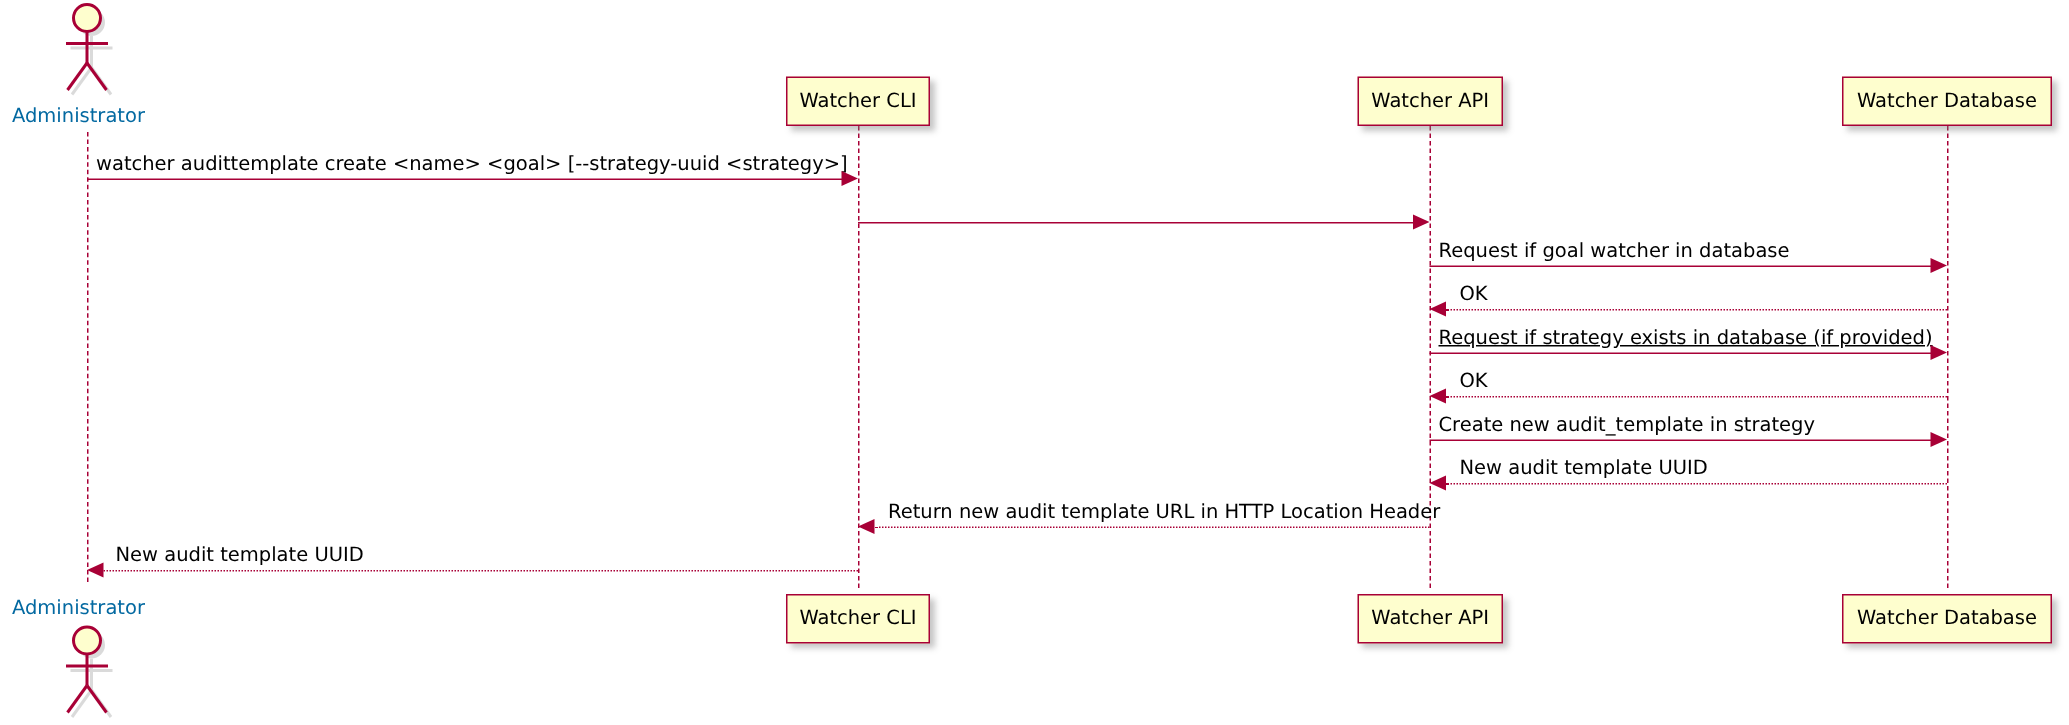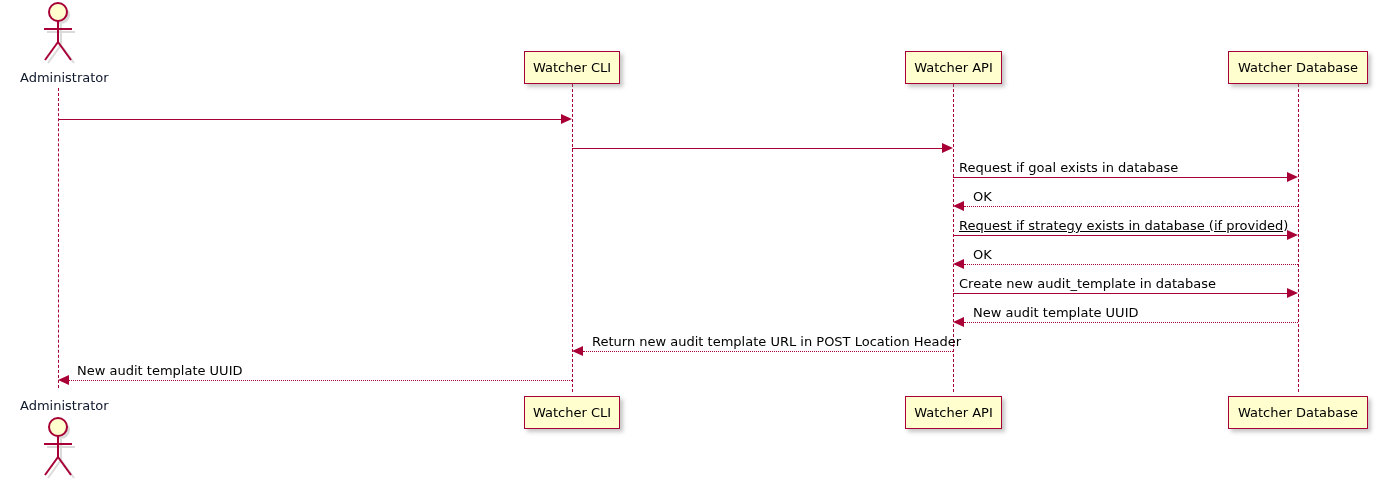--- a/index.html
+++ b/index.html
@@ -40,24 +40,23 @@
     line-height: 1;
     white-space: nowrap;
   }
   .actor-wrap {
     position: absolute;
     z-index: 5;
   }
   .actor-label {
     position: absolute;
     font-size: 13px;
-    color: #0f172a;
+    color: #0369a1;
     white-space: nowrap;
     z-index: 6;
-    margin-left: 12px;
   }
   .msg-line {
     position: absolute;
     height: 0;
     border-top: 1px solid #A80036;
     z-index: 3;
   }
   .msg-line.dashed {
     border-top: 1px dotted #A80036;
   }
@@ -121,51 +120,52 @@
   </div>
 
   <div class="pbox" style="left:905px; top:51px; width:97px; height:33px;">
     <span>Watcher API</span>
   </div>
 
   <div class="pbox" style="left:1228px; top:51px; width:140px; height:33px;">
     <span>Watcher Database</span>
   </div>
 
+  <div class="msg-label" style="left:64px; top:103px;">watcher audittemplate create &lt;name&gt; &lt;goal&gt; [--strategy-uuid &lt;strategy&gt;]</div>
   <div class="msg-line" style="left:58px; top:119px; width:506px;"></div>
   <div class="arrow-head right" style="left:561px; top:114px;"></div>
 
   <div class="msg-line" style="left:572px; top:148px; width:373px;"></div>
   <div class="arrow-head right" style="left:942px; top:143px;"></div>
 
-  <div class="msg-label" style="left:959px; top:161px;">Request if goal exists in database</div>
+  <div class="msg-label" style="left:959px; top:161px;">Request if goal watcher in database</div>
   <div class="msg-line" style="left:953px; top:177px; width:337px;"></div>
   <div class="arrow-head right" style="left:1287px; top:172px;"></div>
 
   <div class="msg-label" style="left:973px; top:190px;">OK</div>
   <div class="msg-line dashed" style="left:964px; top:206px; width:334px;"></div>
   <div class="arrow-head left" style="left:953px; top:201px;"></div>
 
   <div class="msg-label" style="left:959px; top:219px;text-decoration:underline;">Request if strategy exists in database (if provided)</div>
   <div class="msg-line" style="left:953px; top:235px; width:337px;"></div>
   <div class="arrow-head right" style="left:1287px; top:230px;"></div>
 
   <div class="msg-label" style="left:973px; top:248px;">OK</div>
   <div class="msg-line dashed" style="left:964px; top:264px; width:334px;"></div>
   <div class="arrow-head left" style="left:953px; top:259px;"></div>
 
-  <div class="msg-label" style="left:959px; top:277px;">Create new audit_template in database</div>
+  <div class="msg-label" style="left:959px; top:277px;">Create new audit_template in strategy</div>
   <div class="msg-line" style="left:953px; top:293px; width:337px;"></div>
   <div class="arrow-head right" style="left:1287px; top:288px;"></div>
 
   <div class="msg-label" style="left:973px; top:306px;">New audit template UUID</div>
   <div class="msg-line dashed" style="left:964px; top:322px; width:334px;"></div>
   <div class="arrow-head left" style="left:953px; top:317px;"></div>
 
-  <div class="msg-label" style="left:592px; top:335px;">Return new audit template URL in POST Location Header</div>
+  <div class="msg-label" style="left:592px; top:335px;">Return new audit template URL in HTTP Location Header</div>
   <div class="msg-line dashed" style="left:583px; top:351px; width:370px;"></div>
   <div class="arrow-head left" style="left:572px; top:346px;"></div>
 
   <div class="msg-label" style="left:77px; top:364px;">New audit template UUID</div>
   <div class="msg-line dashed" style="left:69px; top:380px; width:503px;"></div>
   <div class="arrow-head left" style="left:58px; top:375px;"></div>
 
   <div class="actor-label" style="left:8px; top:398px;">Administrator</div>
   <div class="actor-wrap" style="left:36px; top:415px; width:45px; height:66px;">
     <svg width="45" height="66" viewBox="0 0 45 66">

